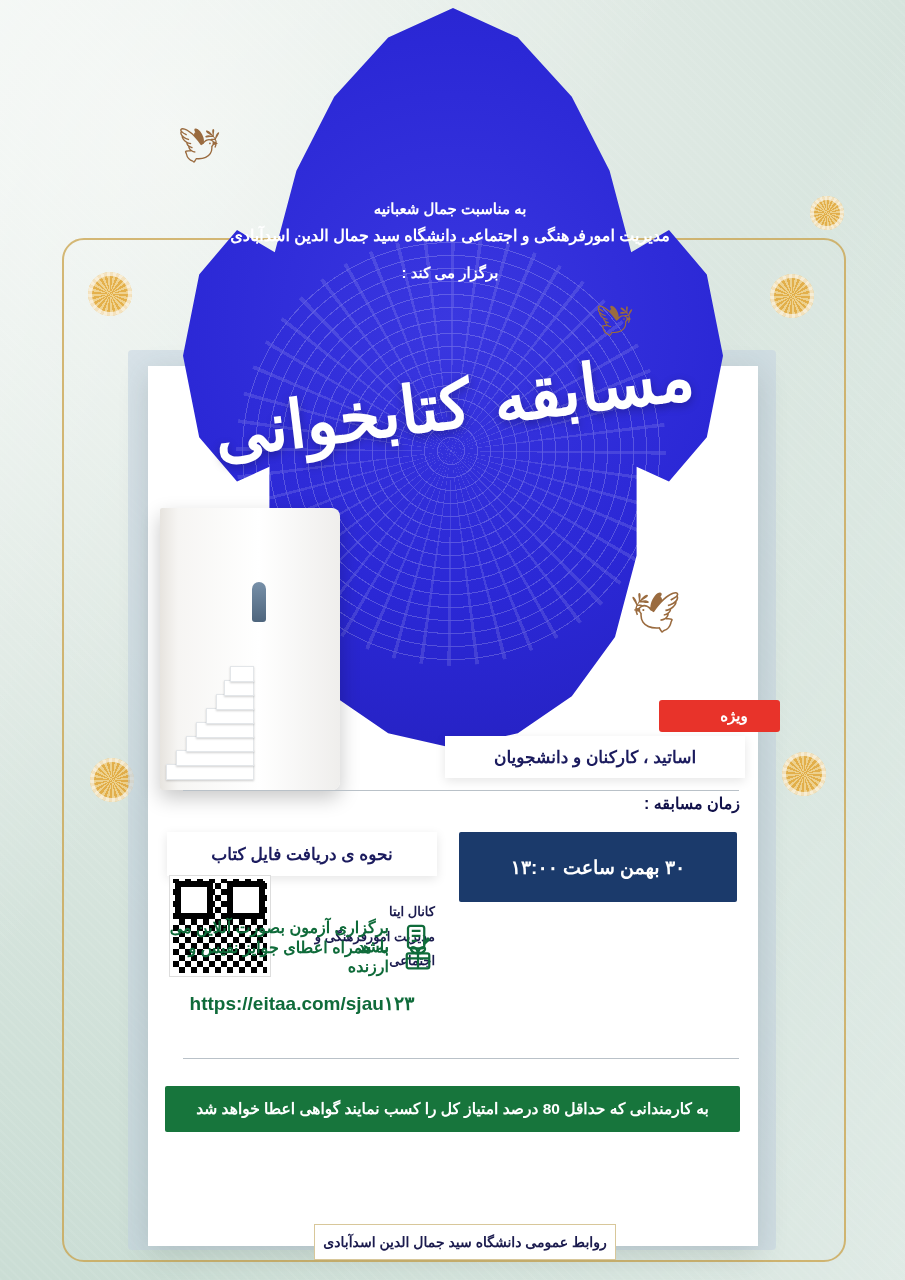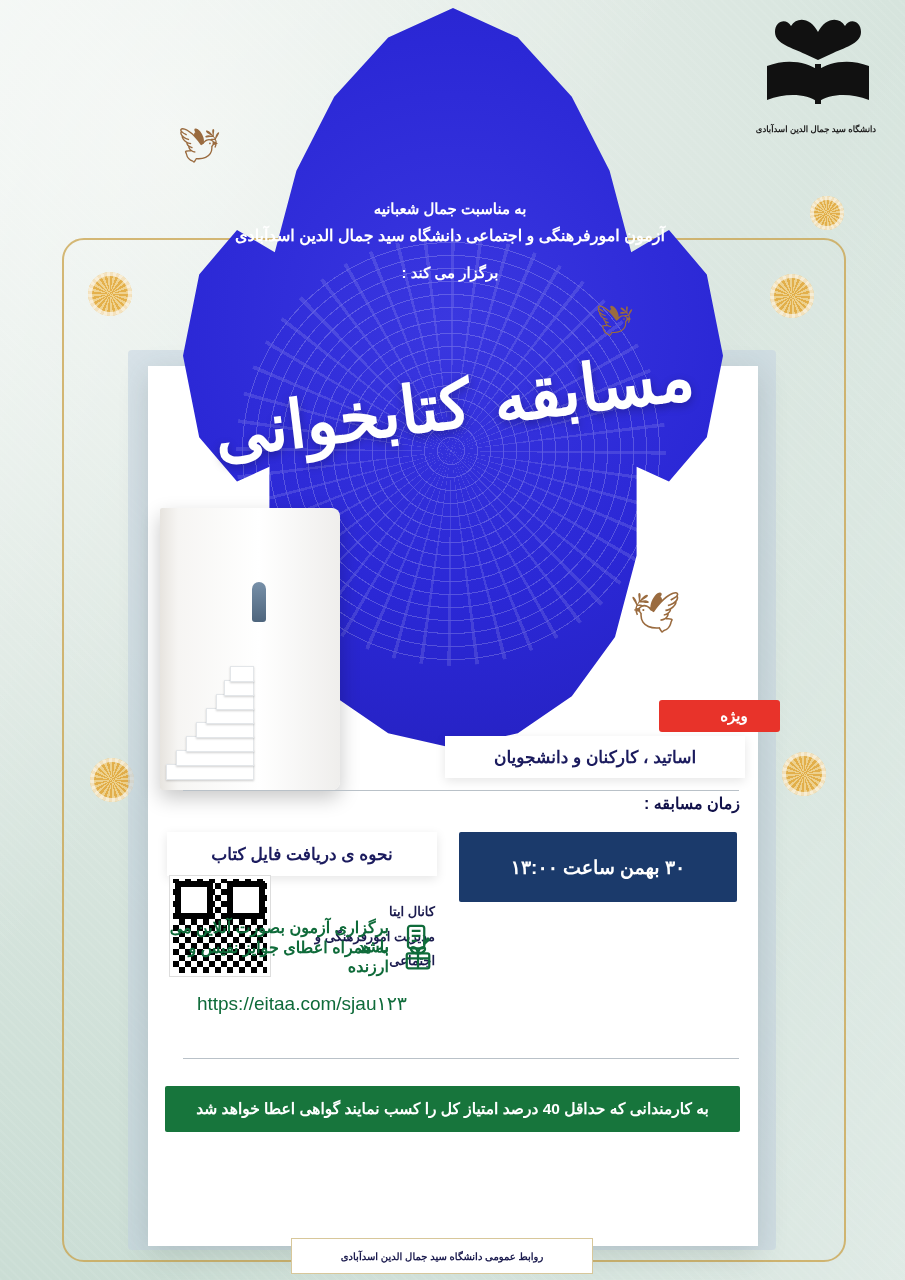--- a/index.html
+++ b/index.html
@@ -371,21 +371,21 @@
     line-height: 1.9;
   }
   .eitaa-url {
     position: absolute;
     right: 468px;
     top: 992px;
     width: 270px;
     text-align: center;
     color: #0f6b3a;
     font-size: 19px;
-    font-weight: normal;
+    font-weight: bold;
     direction: ltr;
   }
 
   .green-bar {
     position: absolute;
     right: 165px;
     top: 1086px;
     width: 575px;
     height: 46px;
     background: #17753c;
@@ -393,33 +393,32 @@
     font-size: 15.5px;
     font-weight: bold;
     display: flex;
     align-items: center;
     justify-content: center;
     border-radius: 2px;
   }
 
   .footer-box {
     position: absolute;
-    left: 291px;
+    left: 314px;
     top: 1224px;
     width: 300px;
     height: 34px;
     background: #ffffff;
     border: 1px solid #d8c79a;
     color: #1b1b4e;
-    font-size: 10px;
-    font-weight: bold;
-    display: flex;
-    align-items: center;
-    justify-content: center;
-    margin-top: 14px;
+    font-size: 14px;
+    font-weight: bold;
+    display: flex;
+    align-items: center;
+    justify-content: center;
   }
 
   
   .logo {
     position: absolute;
     right: 22px;
     top: 14px;
     width: 130px;
     height: 120px;
     color: #1b1b1b;
@@ -445,43 +444,34 @@
 
   <div class="frame"></div>
 
   <div class="rosette" style="left:88px; top:272px;"></div>
   <div class="rosette small" style="left:810px; top:196px;"></div>
   <div class="rosette" style="left:770px; top:274px;"></div>
   <div class="rosette" style="left:90px; top:758px;"></div>
   <div class="rosette" style="left:782px; top:752px;"></div>
   <div class="rosette" style="left:432px; top:628px;"></div>
 
-  <div class="logo">
-    <svg viewBox="0 0 130 100" width="130" height="100" aria-hidden="true">
-      <path d="M65 18 C58 4, 44 2, 38 12 C34 4, 22 6, 22 18 C22 30, 40 34, 52 40 L65 46 Z" fill="#111"></path>
-      <path d="M65 18 C72 4, 86 2, 92 12 C96 4, 108 6, 108 18 C108 30, 90 34, 78 40 L65 46 Z" fill="#111"></path>
-      <path d="M14 52 C34 44, 54 48, 65 56 C76 48, 96 44, 116 52 L116 86 C96 78, 76 80, 65 88 C54 80, 34 78, 14 86 Z" fill="#111"></path>
-      <rect x="62" y="50" width="6" height="40" fill="#111"></rect>
-    </svg>
-    <div class="name">دانشگاه سید جمال الدین اسدآبادی</div>
-  </div>
 
   <div class="card-shadowlayer"></div>
   <div class="card"></div>
 
   <div class="dome"></div>
   <div class="dome-pattern"></div>
 
   <div class="bird" style="left:178px; top:128px;">🕊</div>
   <div class="bird" style="left:596px; top:306px; font-size:30px;">🕊</div>
   <div class="bird" style="left:630px; top:592px; font-size:40px; transform:none;">🕊</div>
 
   <div class="dome-text">
     <div class="l1">به مناسبت جمال شعبانیه</div>
-    <div class="l2">آزمون امورفرهنگی و اجتماعی دانشگاه سید جمال الدین اسدآبادی</div>
+    <div class="l2">مدیریت امورفرهنگی و اجتماعی دانشگاه سید جمال الدین اسدآبادی</div>
     <div class="l3">برگزار می کند :</div>
   </div>
 
   <div class="calligraphy">مسابقه کتابخوانی</div>
 
   <div class="book">
     <div class="stairs">
       <i style="left:0;  bottom:0;   width:86px; height:14px;"></i>
       <i style="left:10px; bottom:14px; width:76px; height:14px;"></i>
       <i style="left:20px; bottom:28px; width:66px; height:14px;"></i>
@@ -528,18 +518,18 @@
         <path d="M3 13h18M12 9v12"></path>
         <path d="M12 9s-1-5-4-5-2 5 4 5zM12 9s1-5 4-5 2 5-4 5z"></path>
       </svg>
     </span>
     <span>به همراه اعطای جوایز نفیس و ارزنده</span>
   </div>
 
   <div class="rule" style="left:183px; top:1058px; width:556px;"></div>
 
   <div class="green-bar">
-    <span>به کارمندانی که حداقل 40 درصد امتیاز کل را کسب نمایند گواهی اعطا خواهد شد</span>
+    <span>به کارمندانی که حداقل 80 درصد امتیاز کل را کسب نمایند گواهی اعطا خواهد شد</span>
   </div>
 
   <div class="footer-box">روابط عمومی دانشگاه سید جمال الدین اسدآبادی</div>
 
 </div>
 
 </body></html>

